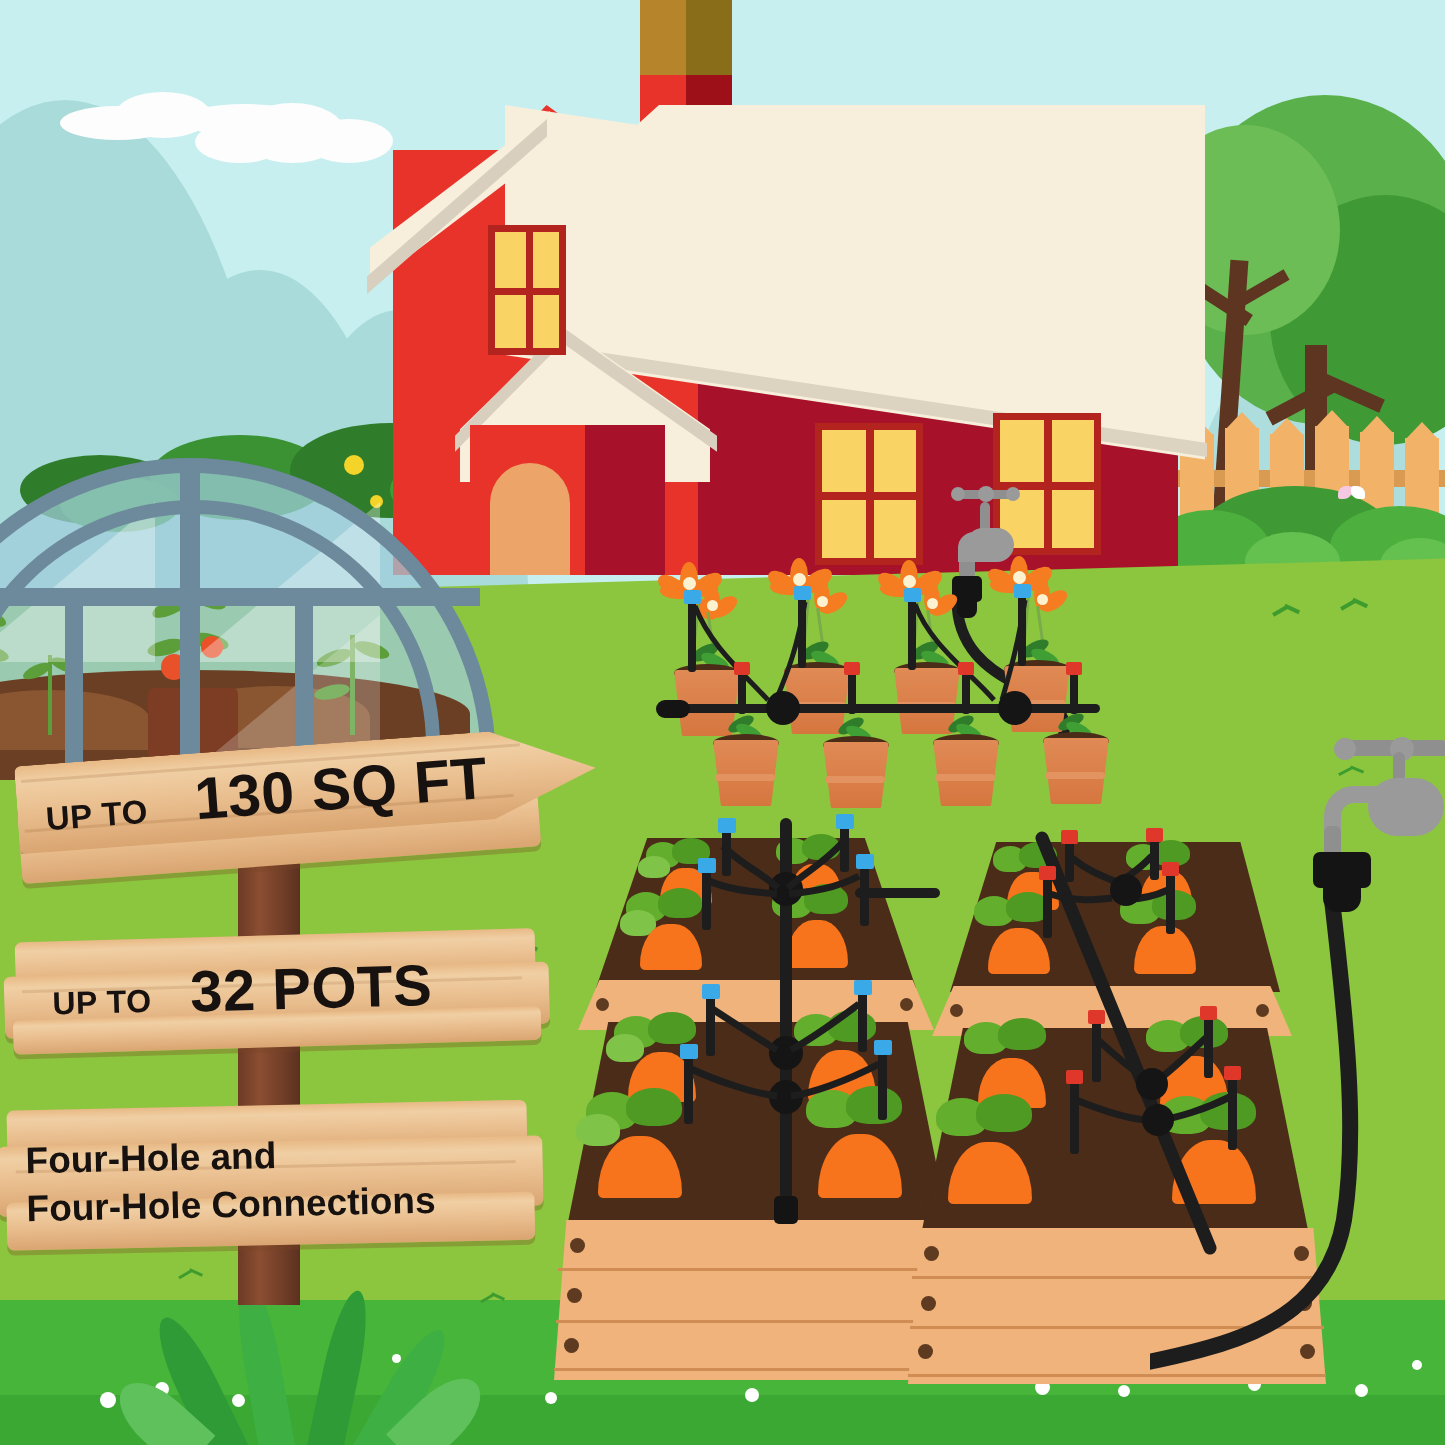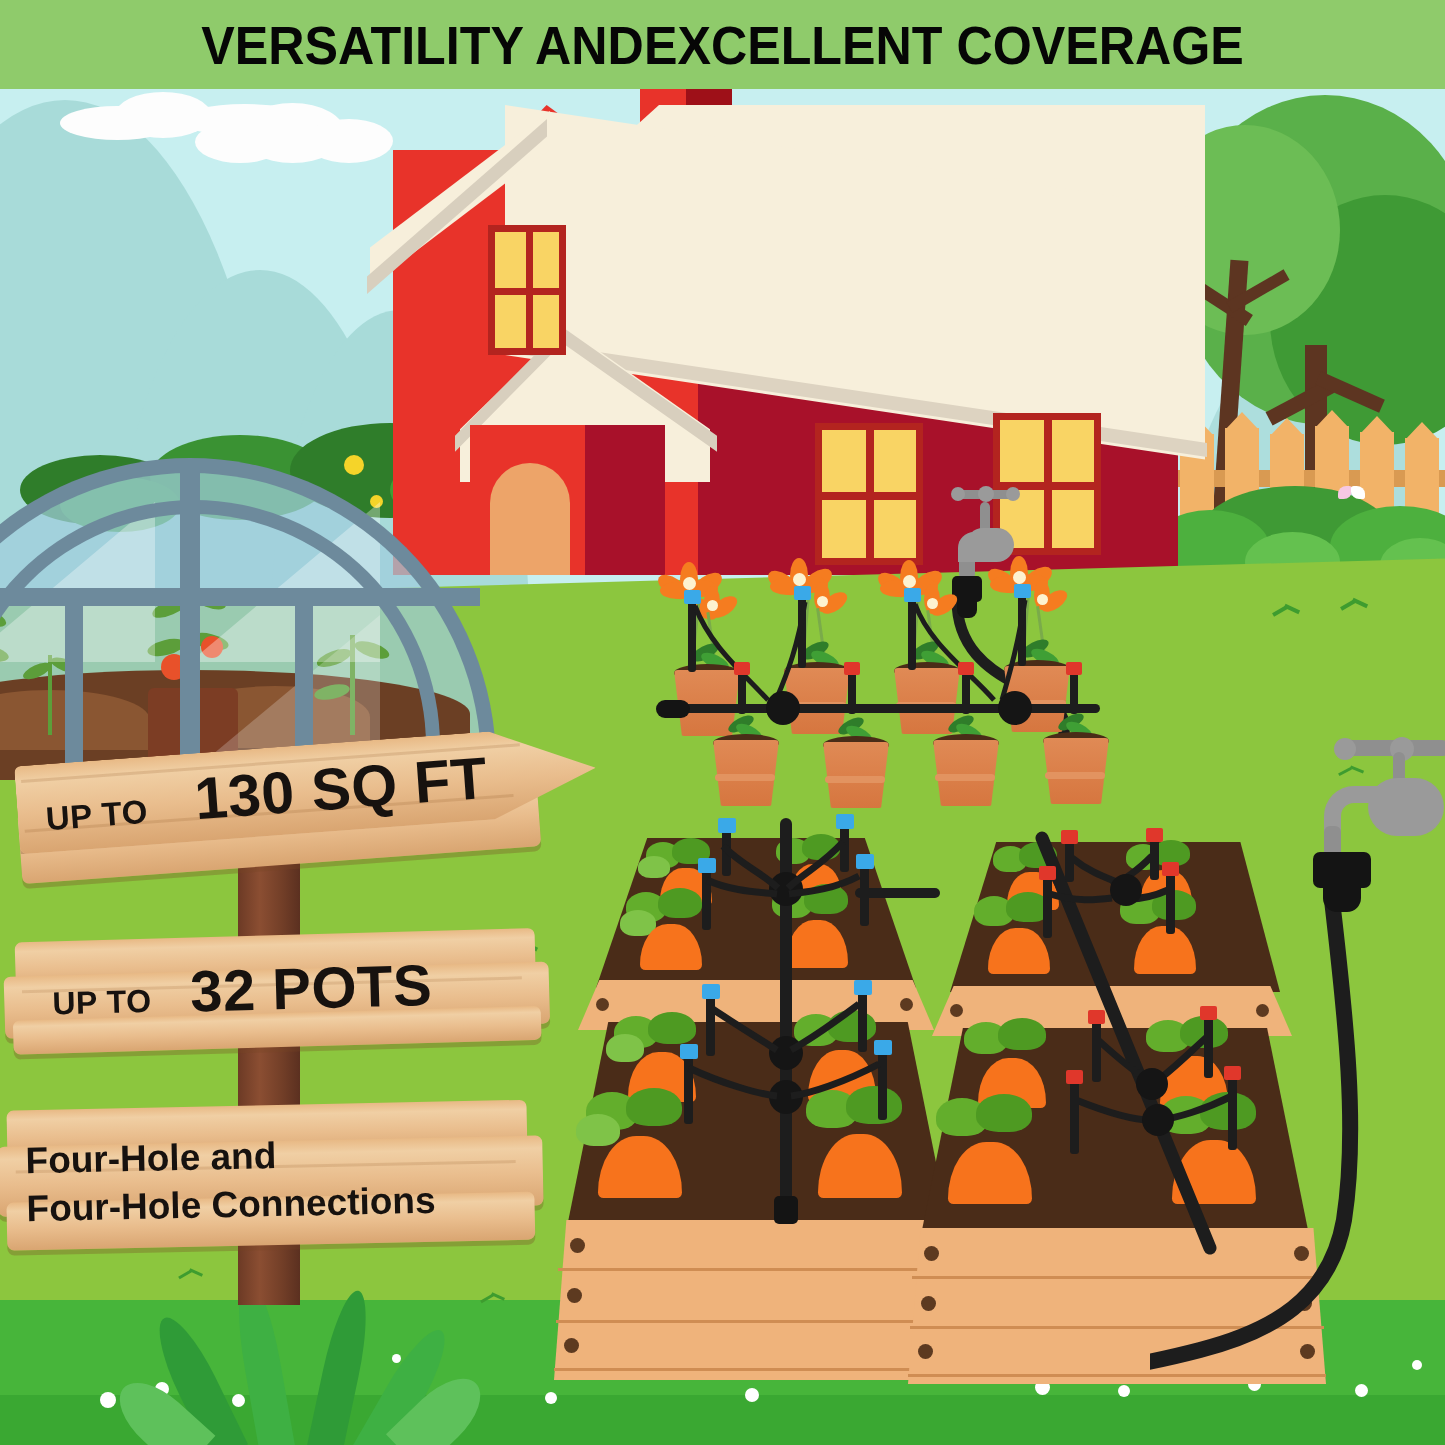--- a/index.html
+++ b/index.html
@@ -700,17 +700,14 @@
     <div class="abs" style="left:-14px;top:360px;width:560px;height:150px;transform:rotate(-1.2deg);">
       <div class="abs plank" style="left:10px;top:0;width:520px;height:52px;"></div>
       <div class="abs plank" style="left:0;top:36px;width:545px;height:70px;"></div>
       <div class="abs plank" style="left:8px;top:92px;width:528px;height:48px;"></div>
       <div class="abs" style="left:18px;top:60px;width:500px;height:3px;background:rgba(150,95,45,.18);"></div>
       <div class="sign-text" style="left:28px;top:30px;font-size:37px;letter-spacing:0px;">Four-Hole and</div>
       <div class="sign-text" style="left:28px;top:78px;font-size:37px;letter-spacing:0px;">Four-Hole Connections</div>
     </div>
   </div>
 
-  <div class="abs" id="banner">
-    <div id="banner-title">VERSATILITY ANDEXCELLENT COVERAGE</div>
-  </div>
 
 </div>
 
 </body></html>

